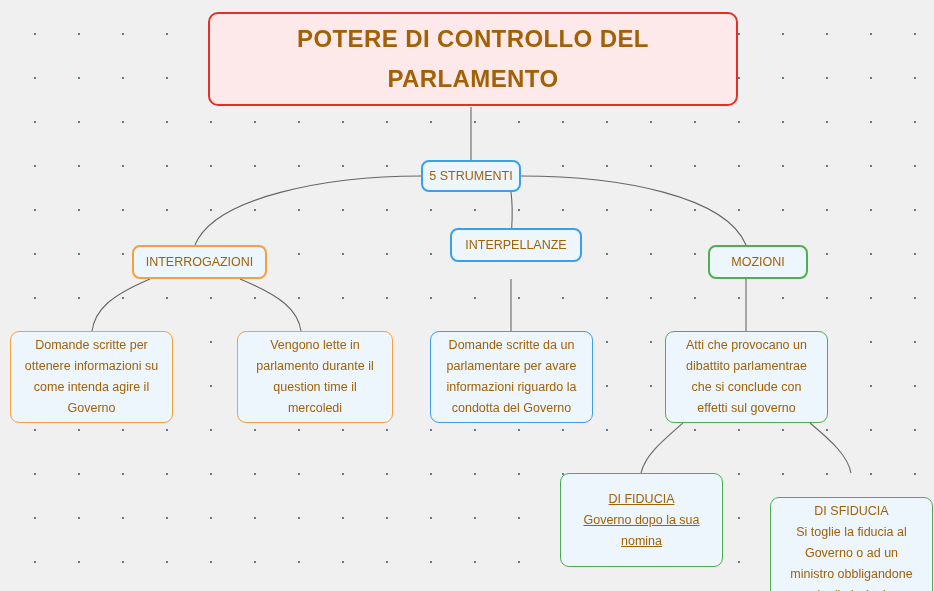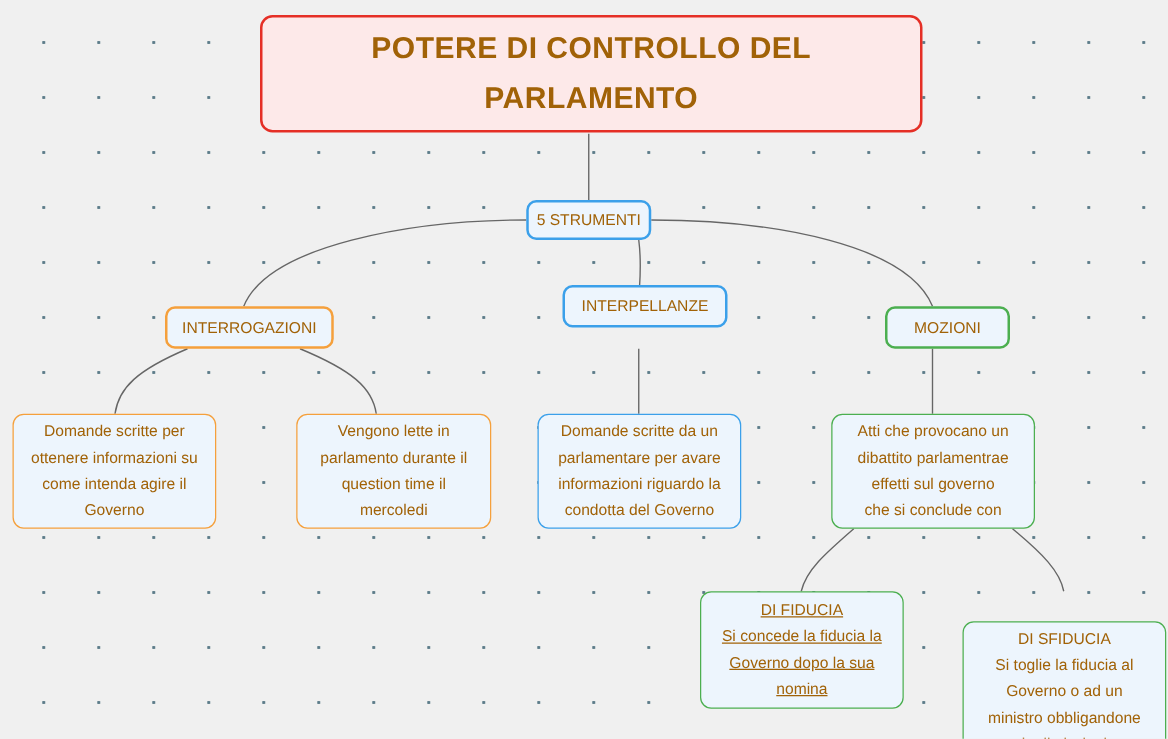--- a/index.html
+++ b/index.html
@@ -214,27 +214,26 @@
   <div class="node n-leaf n-leaf-c">
     <span class="line">Domande scritte da un</span>
     <span class="line">parlamentare per avare</span>
     <span class="line">informazioni riguardo la</span>
     <span class="line">condotta del Governo</span>
   </div>
 
   <div class="node n-leaf n-leaf-d">
     <span class="line">Atti che provocano un</span>
     <span class="line">dibattito parlamentrae</span>
+    <span class="line">che si conclude con</span>
     <span class="line">effetti sul governo</span>
-    <span class="line">che si conclude con</span>
   </div>
 
   <div class="node n-leaf n-leaf-e">
     <span class="line">DI FIDUCIA</span>
-    <span class="line">Si concede la fiducia la</span>
     <span class="line">Governo dopo la sua</span>
     <span class="line">nomina</span>
   </div>
 
   <div class="node n-leaf n-leaf-f">
     <span class="line">DI SFIDUCIA</span>
     <span class="line">Si toglie la fiducia al</span>
     <span class="line">Governo o ad un</span>
     <span class="line">ministro obbligandone</span>
     <span class="line">le dimissioni</span>

